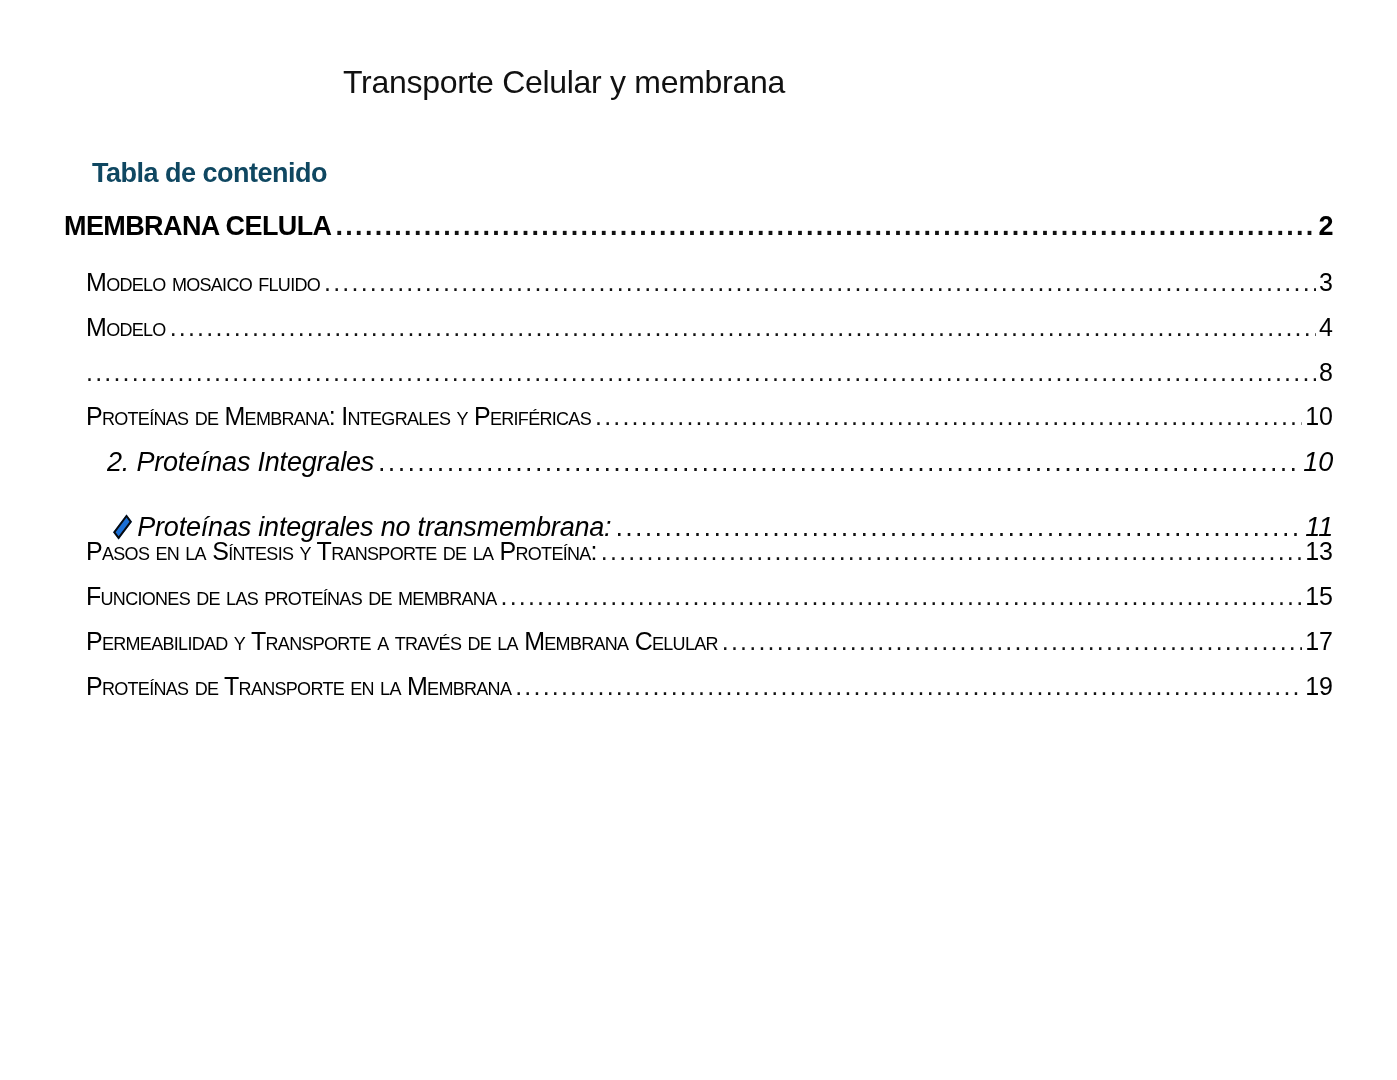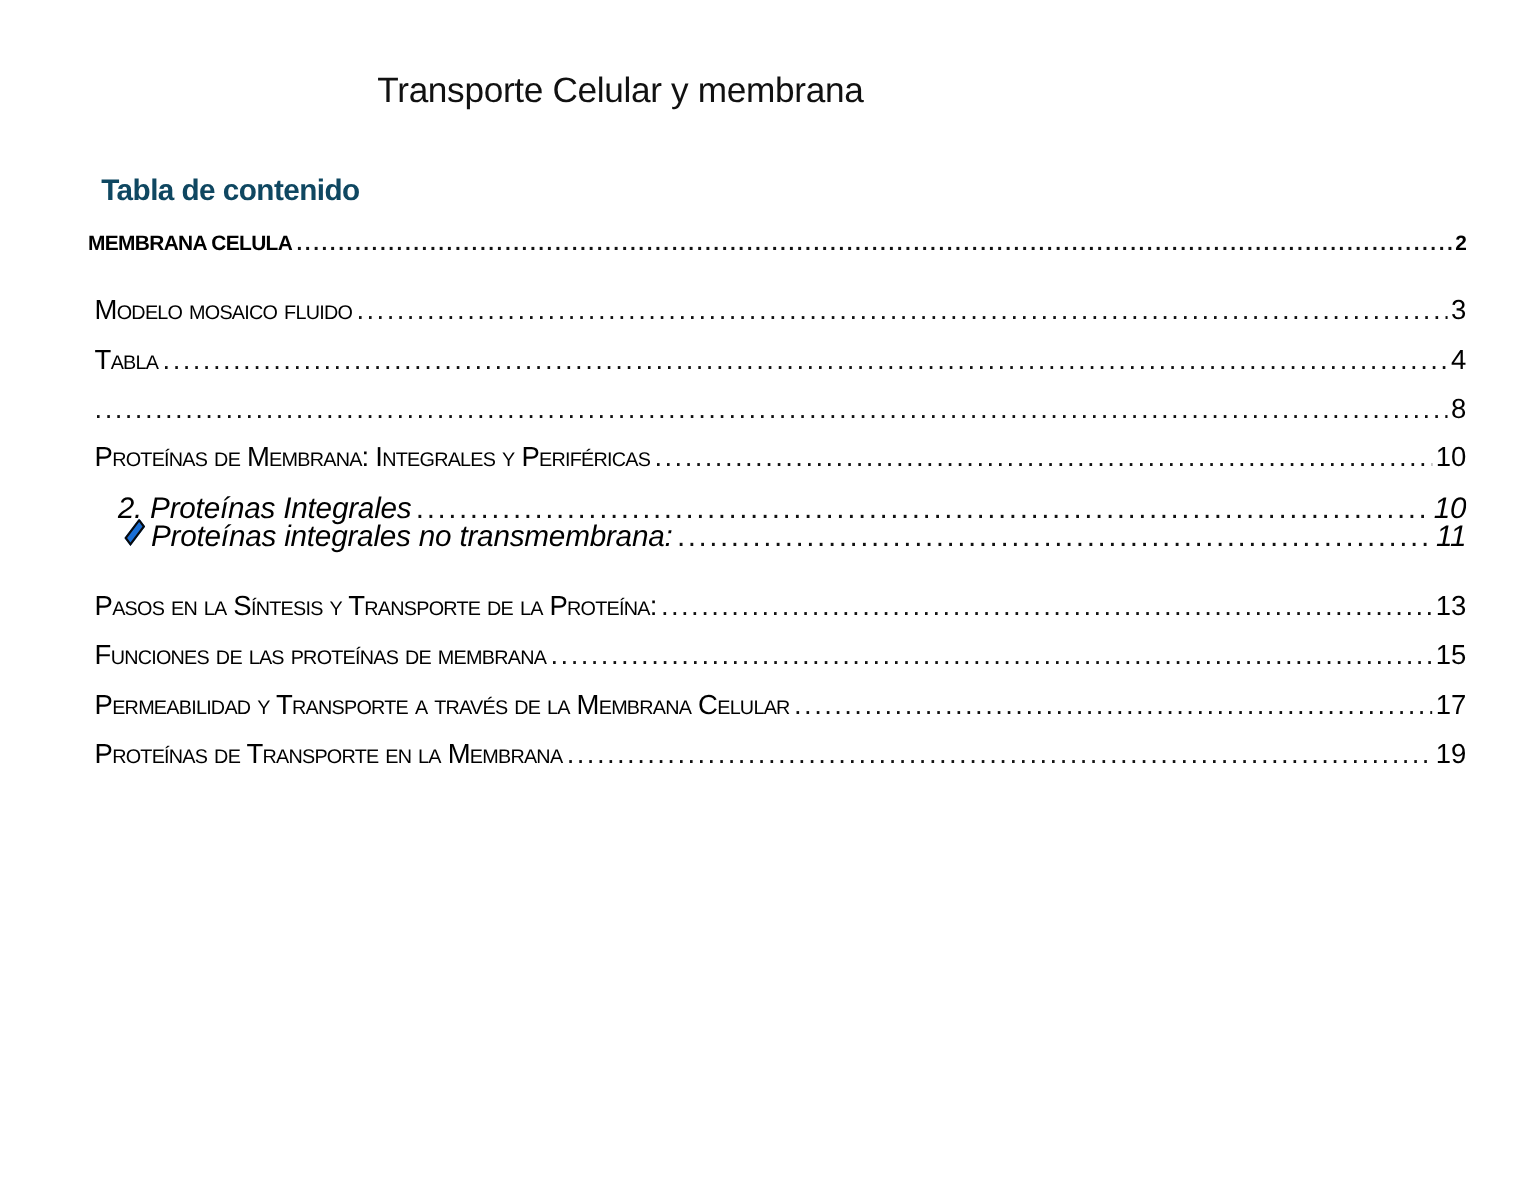--- a/index.html
+++ b/index.html
@@ -23,21 +23,21 @@
   .toc-row .label { flex: 0 0 auto; padding-right: 4px; }
   .toc-row .leader {
     flex: 1 1 auto; overflow: hidden; white-space: nowrap;
     letter-spacing: 2.3px; color: #111;
   }
   .toc-row .leader::after {
     content: "................................................................................................................................................................................................................................................";
   }
   .toc-row .page { flex: 0 0 auto; padding-left: 3px; text-align: right; }
 
-  .lvl1 { left: 80px; font-size: 19px; font-weight: bold; letter-spacing: -0.6px; }
+  .lvl1 { left: 64px; font-size: 27px; font-weight: bold; letter-spacing: -0.6px; }
   .lvl2 { left: 86px; font-size: 25px; font-variant: small-caps; letter-spacing: -0.7px; }
   .lvl2 .page, .lvl2 .leader { font-variant: normal; letter-spacing: 0; }
   .lvl2 .leader { letter-spacing: 2.2px; }
   .lvl3 { left: 107px; font-size: 27px; font-style: italic; letter-spacing: -0.2px; }
   .lvl3b { left: 112px; font-size: 27px; font-style: italic; letter-spacing: -0.2px; }
   .lvl3 .leader, .lvl3b .leader { font-style: normal; }
 
   .diamond-icon {
     display: inline-block; width: 18px; height: 18px; margin: 0 10px 0 6px;
     background: #1a6fd6; border: 2px solid #0a0a0a; transform: rotate(45deg) skew(8deg, 8deg);
@@ -58,21 +58,21 @@
       <span class="page">2</span>
     </div>
 
     <div class="toc-row lvl2" style="top:268px;">
       <span class="label">Modelo mosaico fluido</span>
       <span class="leader"></span>
       <span class="page">3</span>
     </div>
 
     <div class="toc-row lvl2" style="top:313px;">
-      <span class="label">Tabla</span>
+      <span class="label">Modelo</span>
       <span class="leader"></span>
       <span class="page">4</span>
     </div>
 
     <div class="toc-row lvl2" style="top:358px;">
       <span class="leader"></span>
       <span class="page">8</span>
     </div>
 
     <div class="toc-row lvl2" style="top:402px;">
@@ -80,21 +80,21 @@
       <span class="leader"></span>
       <span class="page">10</span>
     </div>
 
     <div class="toc-row lvl3" style="top:447px;">
       <span class="label">2. Proteínas Integrales</span>
       <span class="leader"></span>
       <span class="page">10</span>
     </div>
 
-    <div class="toc-row lvl3b" style="top:472px;">
+    <div class="toc-row lvl3b" style="top:512px;align-items:center;">
       <span class="diamond-icon"></span>
       <span class="label">Proteínas integrales no transmembrana:</span>
       <span class="leader"></span>
       <span class="page">11</span>
     </div>
 
     <div class="toc-row lvl2" style="top:537px;">
       <span class="label">Pasos en la Síntesis y Transporte de la Proteína:</span>
       <span class="leader"></span>
       <span class="page">13</span>

